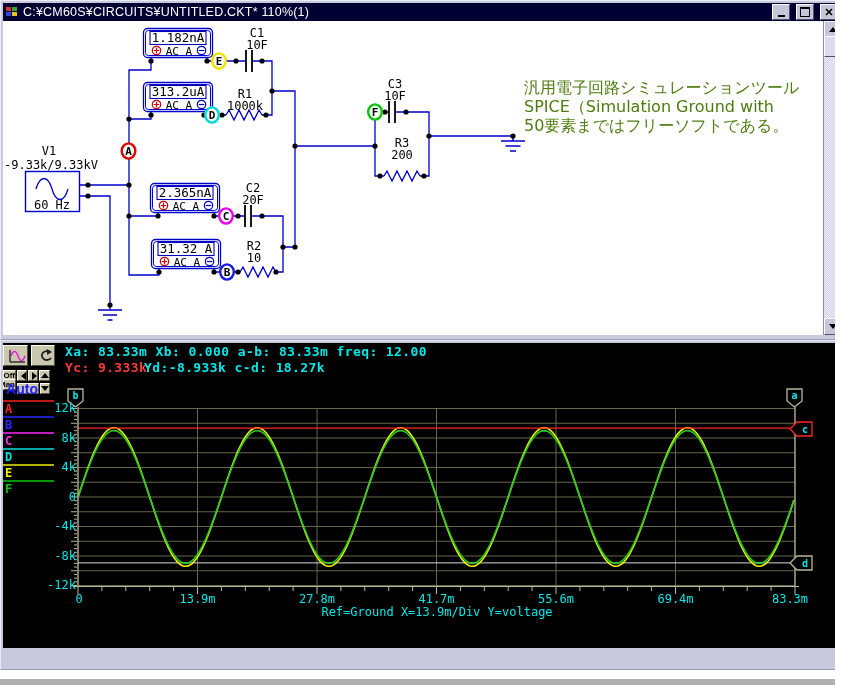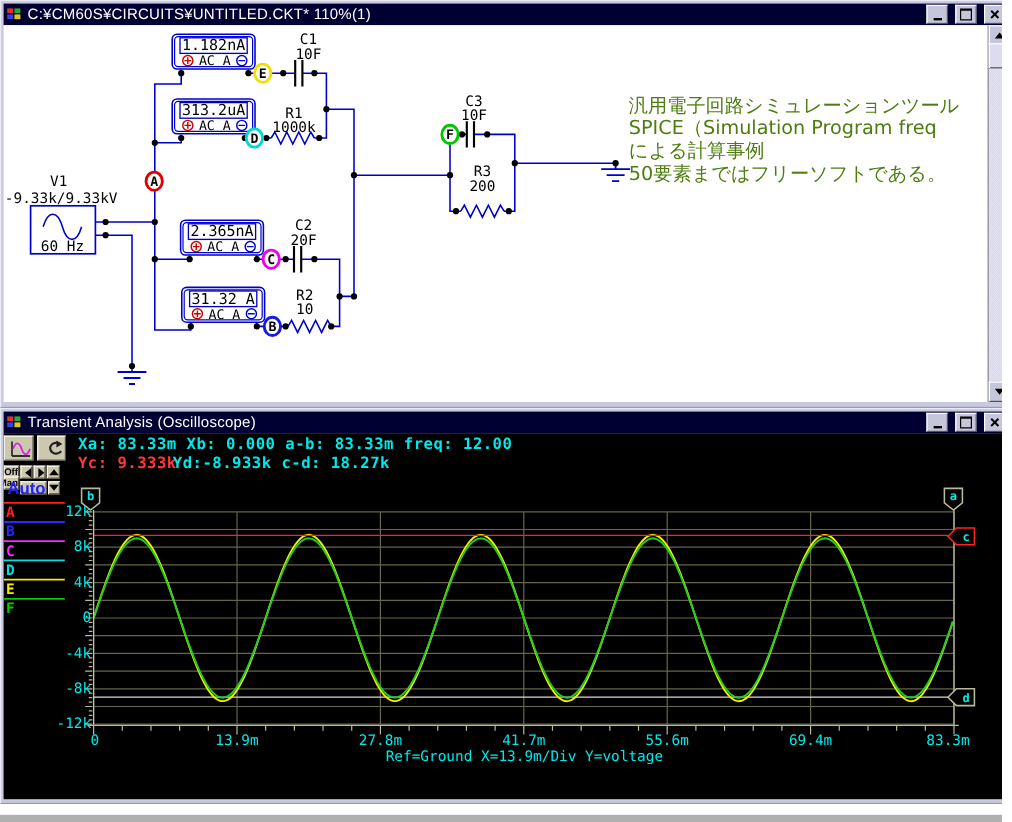--- a/index.html
+++ b/index.html
@@ -271,58 +271,37 @@
           <text class="btxt" x="227" y="277.8" text-anchor="middle">B</text>
         </g>
         <g>
           <ellipse class="badge-e" cx="375" cy="114" rx="6.8" ry="7.6" stroke="#00c800"></ellipse>
           <text class="btxt" x="375" y="117.8" text-anchor="middle">F</text>
         </g>
       </svg>
 
       <div class="jp">
         <div>汎用電子回路シミュレーションツール</div>
-        <div>SPICE（Simulation Program freq</div>
-        <div>による計算事例</div>
+        <div>SPICE（Simulation Ground with</div>
         <div class="jp-note">50要素まではフリーソフトである。</div>
       </div>
 
       <div class="vscroll">
         <div class="sb-btn" style="top:0;">
             <span class="tri tri-up"></span>
           </div>
         <div class="sb-thumb"></div>
         <div class="sb-btn" style="bottom:0;">
             <span class="tri tri-down"></span>
           </div>
       </div>
     </div>
   </div>
 
   <div class="window win-scope">
-    <div class="titlebar">
-      <svg width="14" height="12">
-        <rect x="1" y="1" width="5" height="4" fill="#e03030"></rect>
-        <rect x="7" y="1" width="5" height="4" fill="#30a830"></rect>
-        <rect x="1" y="6" width="5" height="4" fill="#3048d8"></rect>
-        <rect x="7" y="6" width="5" height="4" fill="#e8c020"></rect>
-      </svg>
-      <span class="tb-title">Transient Analysis (Oscilloscope)</span>
-      <span class="tb-btn">
-          <span class="glyph-min"></span>
-        </span>
-      <span class="tb-btn">
-          <span class="glyph-max"></span>
-        </span>
-      <span class="tb-btn">
-        <svg width="8" height="8">
-            <path d="M1,1 L7,7 M7,1 L1,7" stroke="#000" stroke-width="1.6"></path>
-          </svg>
-      </span>
-    </div>
 
     <div class="client-scope">
       <svg class="scope-svg" width="837" height="305" viewBox="3 361 837 305">
         <g id="grid" stroke="#666649" stroke-width="1">
             <line x1="78" y1="603.5" x2="795" y2="603.5"></line>
             <line x1="78" y1="588.75" x2="795" y2="588.75"></line>
             <line x1="78" y1="574" x2="795" y2="574"></line>
             <line x1="78" y1="559.25" x2="795" y2="559.25"></line>
             <line x1="78" y1="544.5" x2="795" y2="544.5"></line>
             <line x1="78" y1="529.75" x2="795" y2="529.75"></line>

